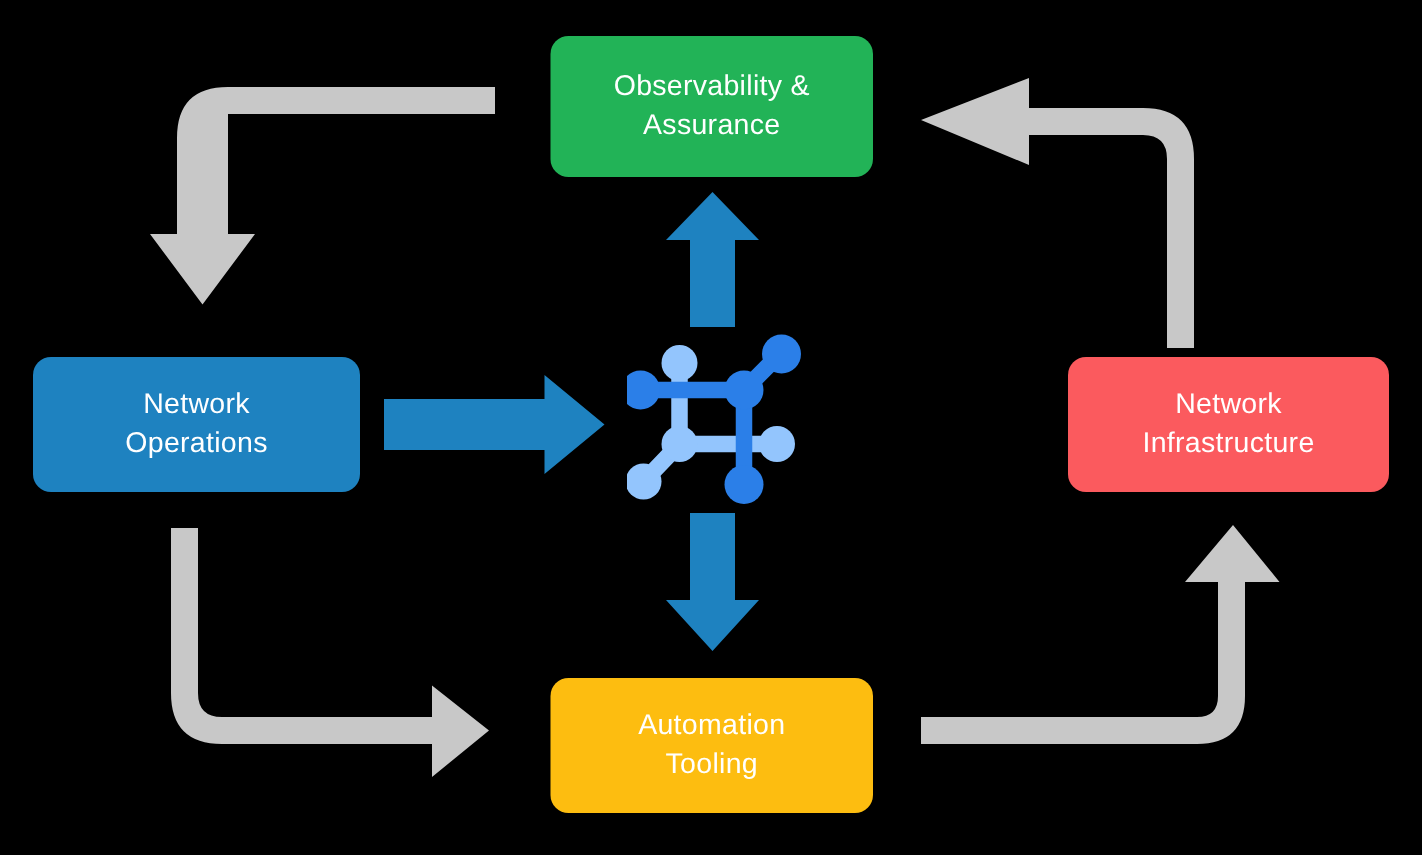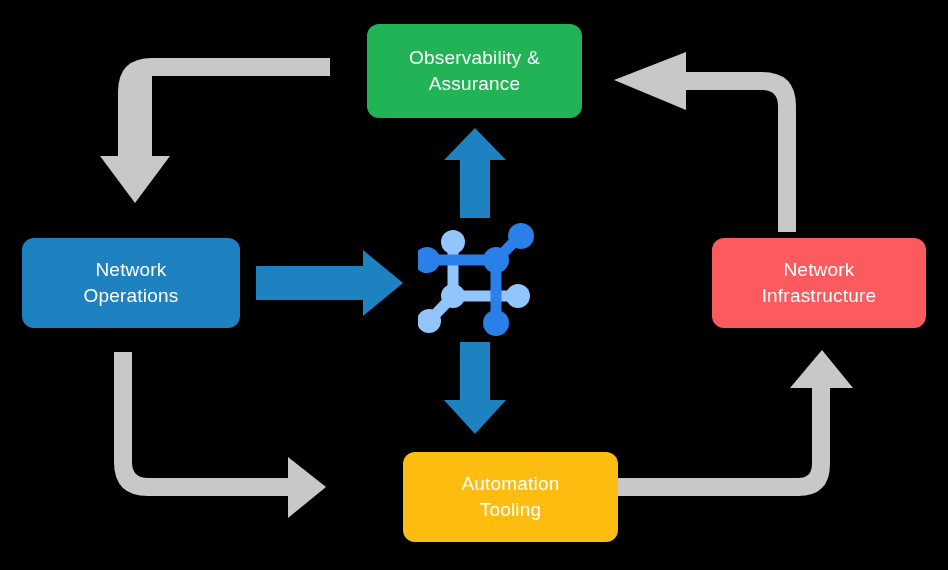--- a/index.html
+++ b/index.html
@@ -42,21 +42,20 @@
     left: 22px; top: 238px; width: 218px; height: 90px;
     background: #1E82C0;
   }
   #box-infrastructure {
     left: 712px; top: 238px; width: 214px; height: 90px;
     background: #FB5A5E;
   }
   #box-automation {
     left: 367px; top: 452px; width: 215px; height: 90px;
     background: #FDBD10;
-    margin-left: 36px;
   }
   .svg-layer {
     position: absolute;
     left: 0; top: 0;
     width: 948px;
     height: 570px;
     pointer-events: none;
   }
   .center-icon {
     position: absolute;

